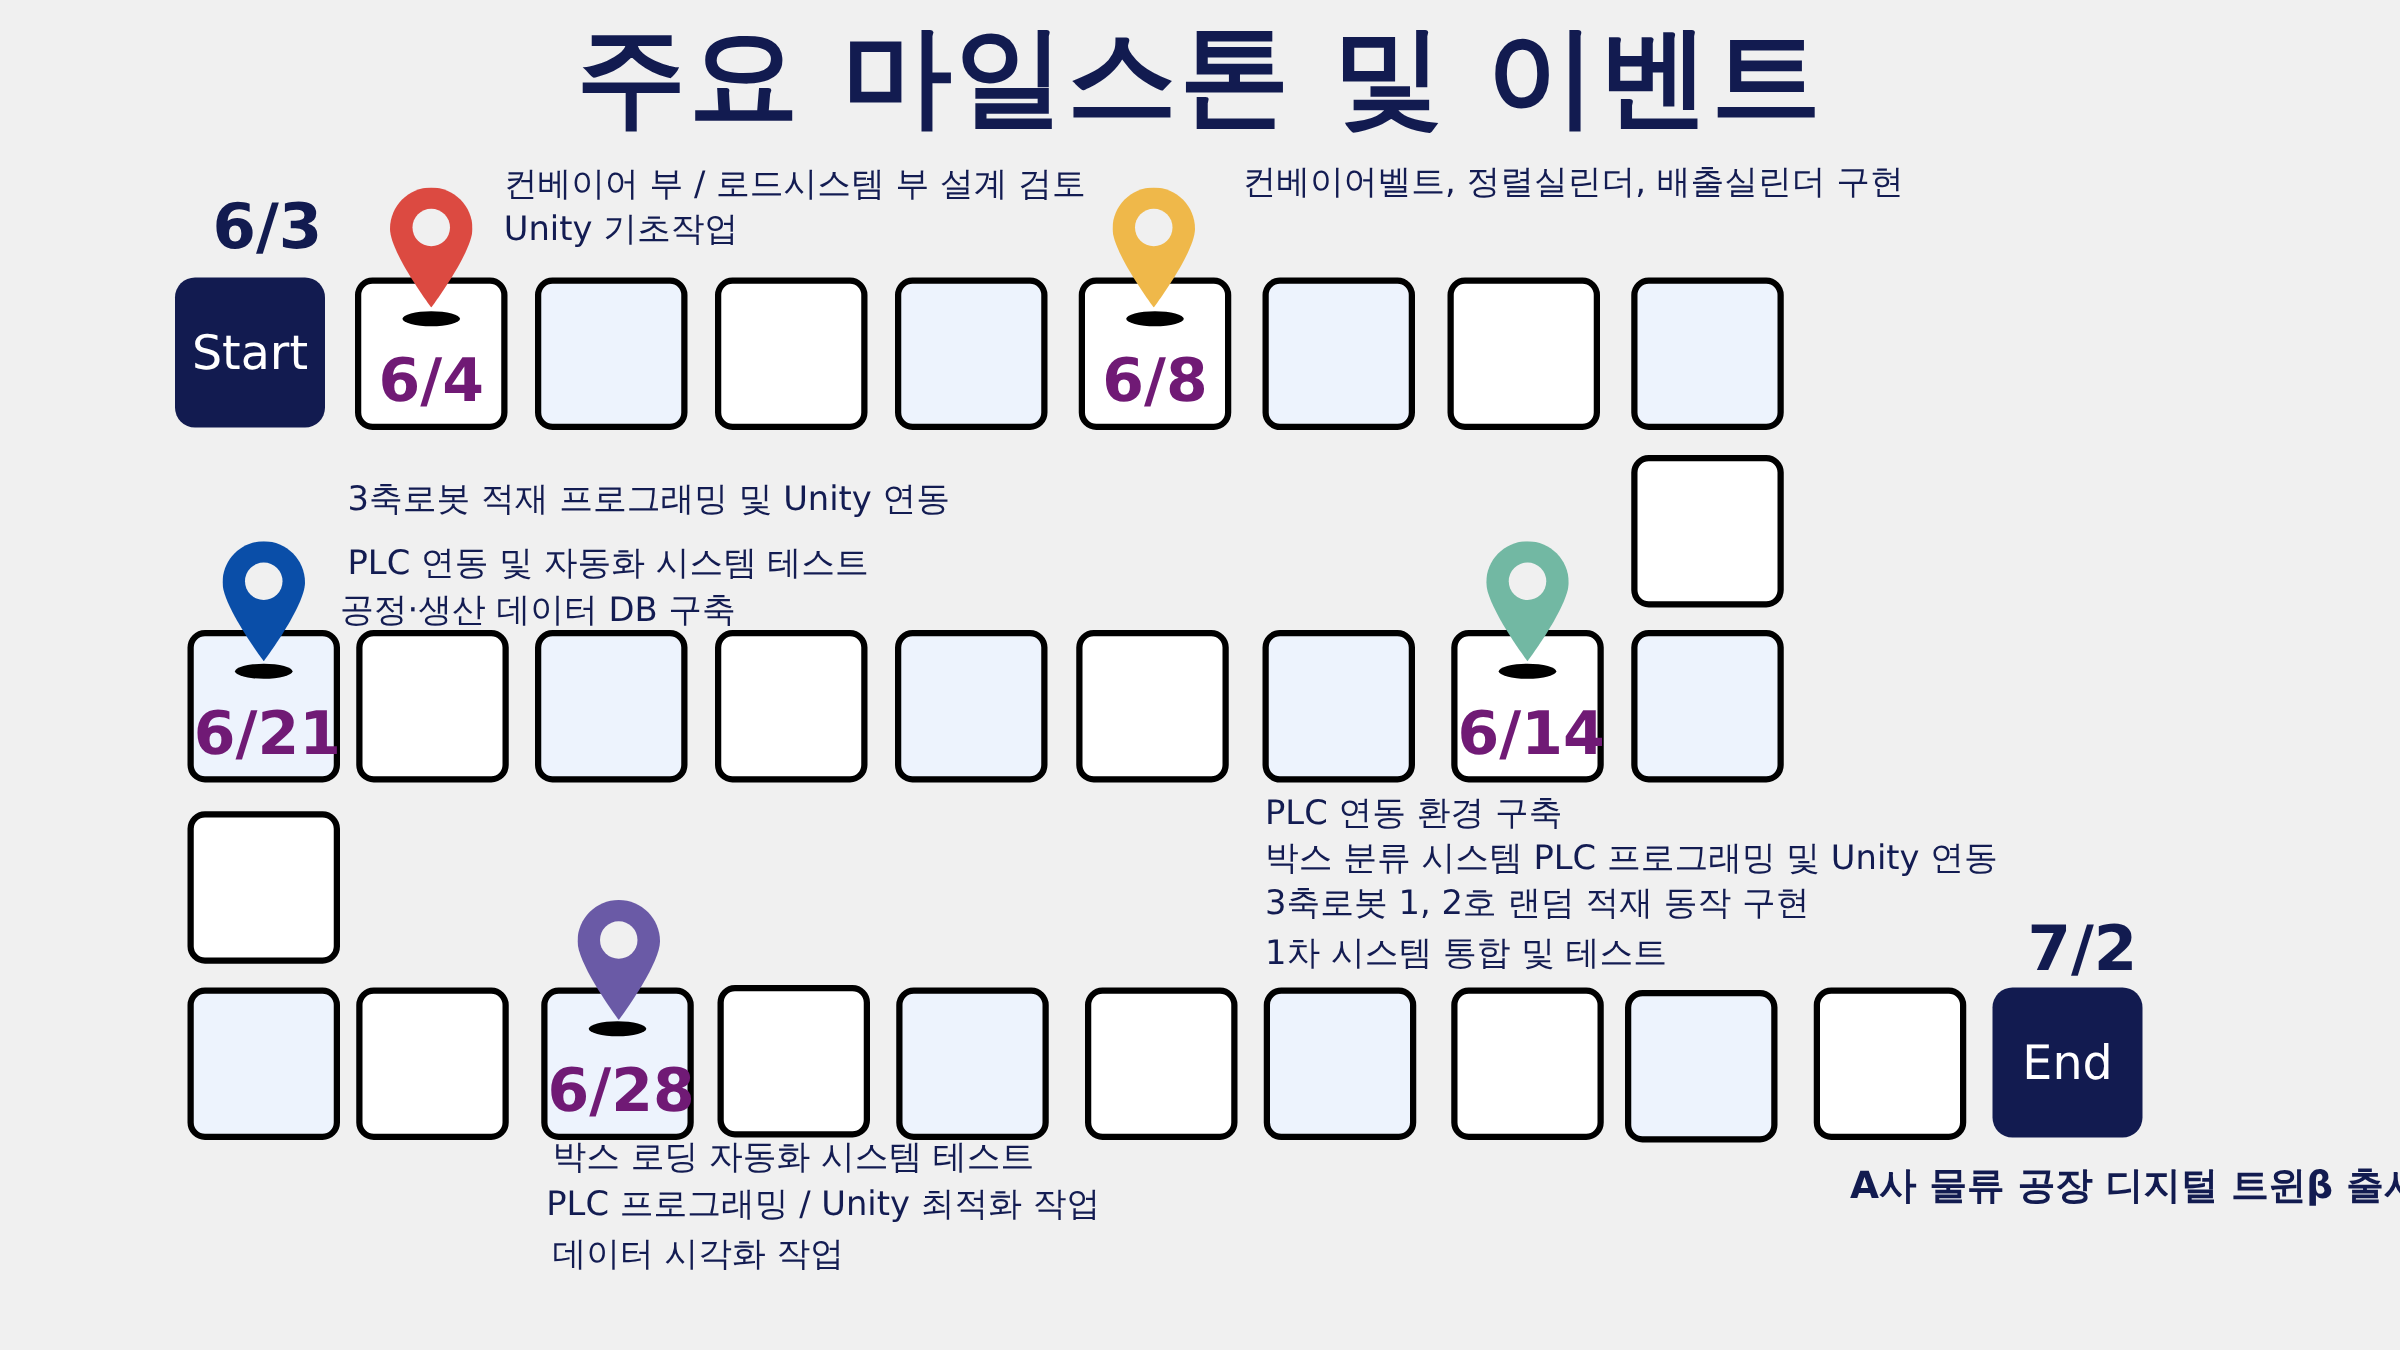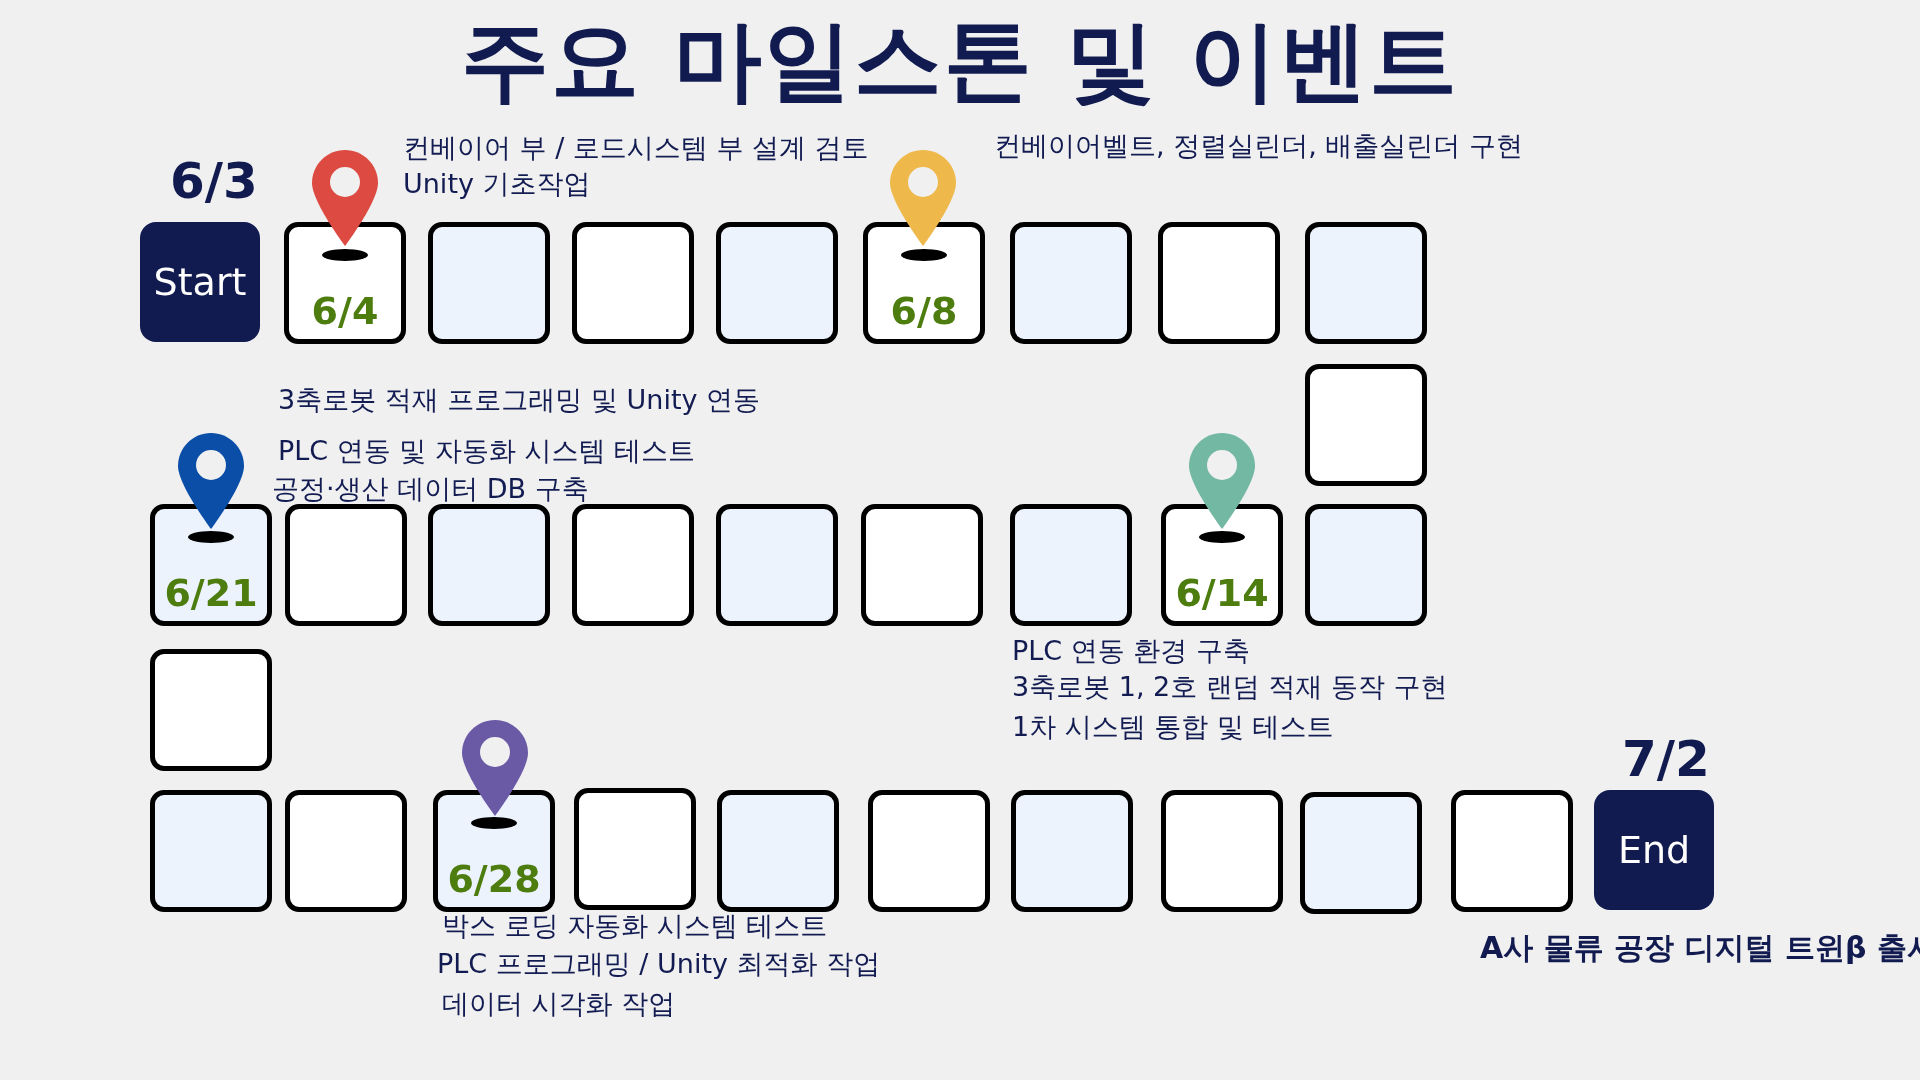--- a/index.html
+++ b/index.html
@@ -6,22 +6,22 @@
   body { width:1920px; height:1080px; background:#f0f0f0; position:relative; overflow:hidden;
          font-family:"DejaVu Sans","Liberation Sans",sans-serif; color:#131c52; }
   .title { position:absolute; left:0; width:1920px; top:2px; text-align:center; font-size:88px;
            font-weight:bold; color:#121b50; letter-spacing:2px; }
   .tile { position:absolute; width:112px; height:112px; border:5px solid #000; border-radius:14px;
           box-sizing:content-box; }
   .tile.white { background:#ffffff; }
   .tile.blue { background:#edf3fd; }
   .terminal { position:absolute; width:120px; height:120px; background:#121b50; border-radius:16px;
               color:#fff; font-size:38px; display:flex; align-items:center; justify-content:center; }
-  .date-in { position:absolute; left:0; right:0; bottom:6px; text-align:center; font-size:38px;
-             font-weight:bold; color:#4d7c0f; }
+  .date-in { position:absolute; left:0; right:0; bottom:6px; text-align:center; font-size:48px;
+             font-weight:bold; color:#701a75; }
   .hole { position:absolute; left:50%; top:22px; width:46px; height:12px; margin-left:-23px;
           background:#000; border-radius:50%; }
   .pin { position:absolute; width:66px; height:96px; }
   .date-out { position:absolute; font-size:50px; font-weight:bold; color:#121b50; }
   .note { position:absolute; font-size:27px; color:#131c52; line-height:36px; white-space:nowrap; }
   .release { position:absolute; font-size:30px; font-weight:bold; color:#121b50; white-space:nowrap; }
 </style>
 </head>
 <body>
 
@@ -115,20 +115,21 @@
 <div class="note" style="left:994px; top:128px;">
   <div>컨베이어벨트, 정렬실린더, 배출실린더 구현</div>
 </div>
 <div class="note" style="left:272px; top:382px;">
   <div style="padding-left:6px;">3축로봇 적재 프로그래밍 및 Unity 연동</div>
   <div style="padding-left:6px;margin-top:15px;">PLC 연동 및 자동화 시스템 테스트</div>
   <div style="margin-top:2px;">공정·생산 데이터 DB 구축</div>
 </div>
 <div class="note" style="left:1012px; top:633px;">
   <div>PLC 연동 환경 구축</div>
+  <div>박스 분류 시스템 PLC 프로그래밍 및 Unity 연동</div>
   <div>3축로봇 1, 2호 랜덤 적재 동작 구현</div>
   <div style="margin-top:4px;">1차 시스템 통합 및 테스트</div>
 </div>
 <div class="note" style="left:437px; top:908px;">
   <div style="padding-left:5px;">박스 로딩 자동화 시스템 테스트</div>
   <div style="margin-top:2px;">PLC 프로그래밍 / Unity 최적화 작업</div>
   <div style="padding-left:5px; margin-top:4px;">데이터 시각화 작업</div>
 </div>
 
 </body></html>

